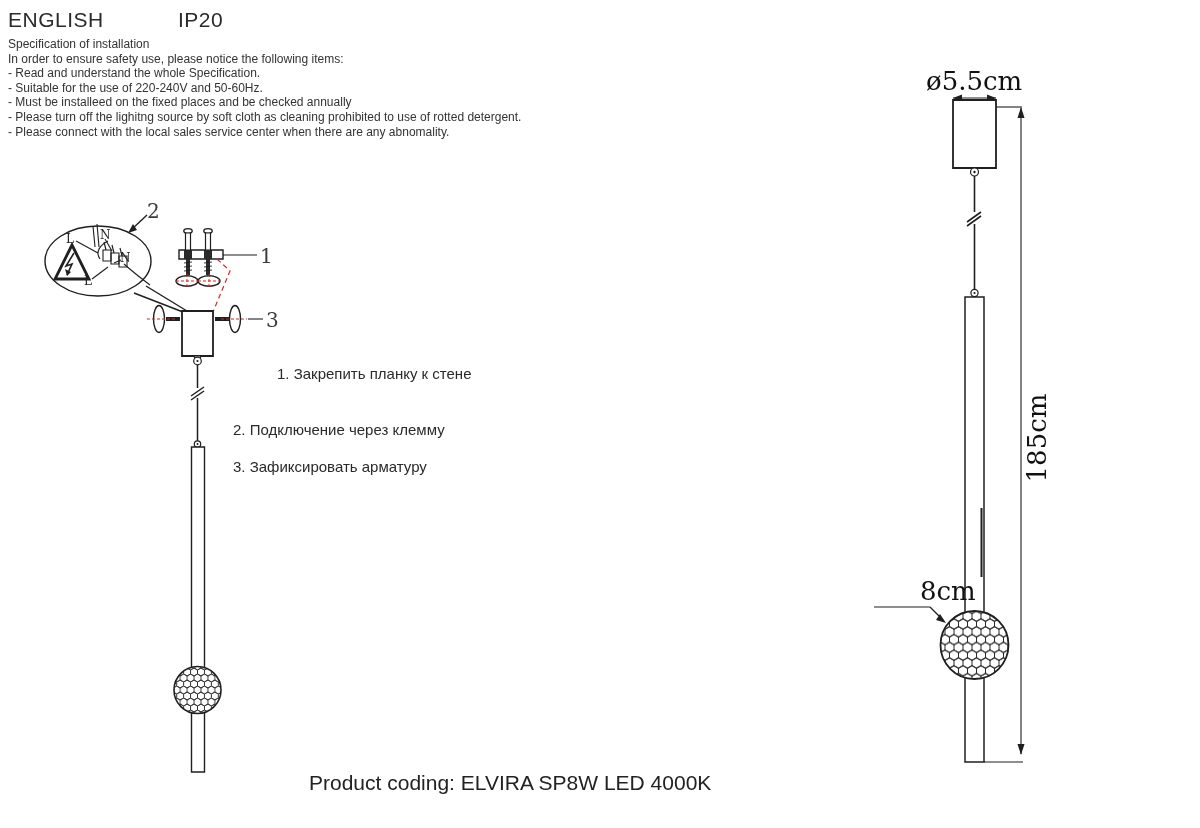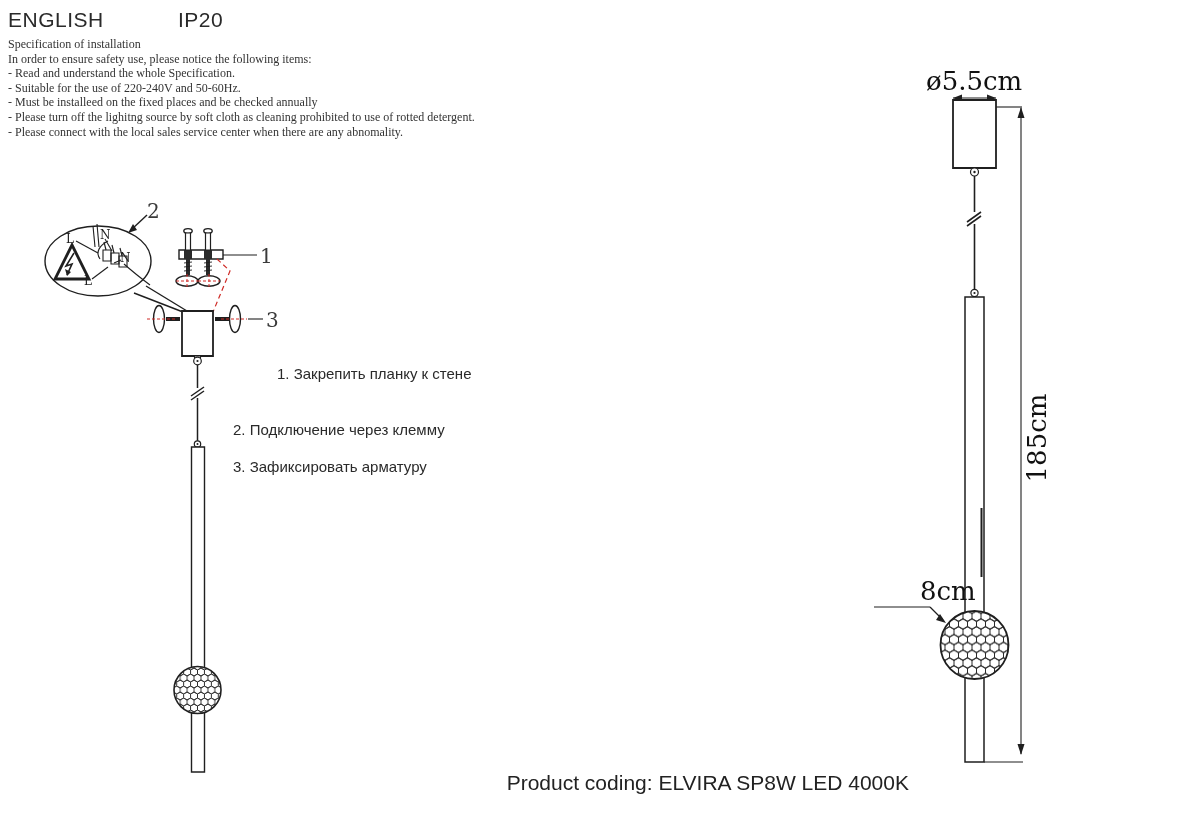--- a/index.html
+++ b/index.html
@@ -1,21 +1,21 @@
 <!DOCTYPE html>
 <html><head>
 <meta charset="utf-8">
 <style>
   html,body{margin:0;padding:0;background:#fff;}
   .page{position:relative;width:1200px;height:804px;background:#ffffff;
         font-family:"Liberation Sans",sans-serif;color:#1f1f1f;overflow:hidden;}
   .abs{position:absolute;white-space:nowrap;}
   .hdr{font-size:21px;letter-spacing:.5px;color:#2a2a2a;}
   .spec{position:absolute;left:8px;top:37px;font-size:12px;line-height:14.6px;color:#333;}
-  .spec div{white-space:nowrap;font-family:Liberation Serif, serif;}
+  .spec div{white-space:nowrap;}
   .step{font-size:15px;color:#2a2a2a;}
   .callout{font-family:"DejaVu Serif",serif;font-size:20px;color:#3a3a3a;}
   .dim{font-family:"DejaVu Serif",serif;font-size:26px;color:#111;text-align:center;}
   .dim-rot{transform:rotate(-90deg);transform-origin:center center;text-align:center;}
   .coding{font-size:21px;color:#222;}
   svg{position:absolute;left:0;top:0;}
   svg *{vector-effect:non-scaling-stroke;}
 </style>
 </head>
 <body>
@@ -219,15 +219,15 @@
   <div class="abs" style="left:84px;top:274px;font-family:'DejaVu Serif',serif;font-size:12px;">L</div>
 
   <div class="abs step" style="left:233px;top:365px;margin-left:44px;">1. Закрепить планку к стене</div>
   <div class="abs step" style="left:233px;top:421px;">2. Подключение через клемму</div>
   <div class="abs step" style="left:233px;top:458px;">3. Зафиксировать арматуру</div>
 
   <div class="abs dim" style="left:926px;top:66px;">ø5.5cm</div>
   <div class="abs dim dim-rot" style="left:992px;top:423px;width:90px;">185cm</div>
   <div class="abs dim" style="left:876px;top:576px;margin-left:44px;">8cm</div>
 
-  <div class="abs coding" style="left:309px;top:771px;width:600px;text-align:right;">Product coding: ELVIRA SP8W LED 4000K</div>
+  <div class="abs coding" style="left:309px;top:771px;width:600px;text-align:left;">Product coding: ELVIRA SP8W LED 4000K</div>
 
 </div>
 
 </body></html>

